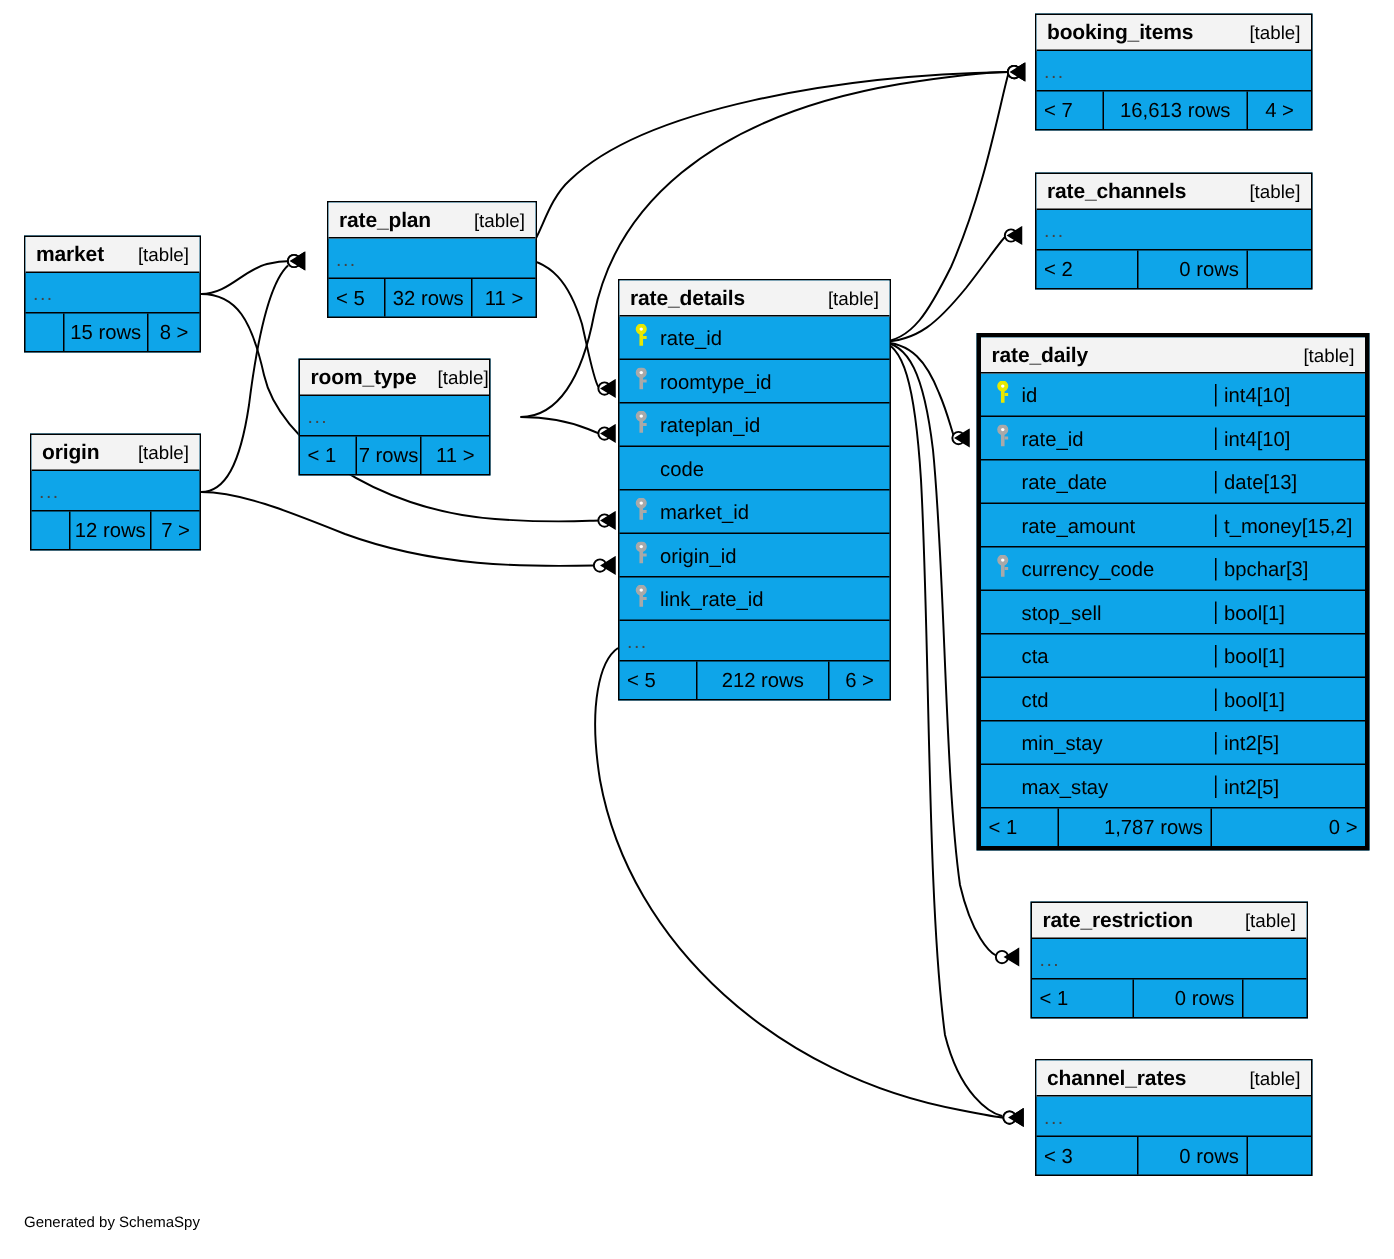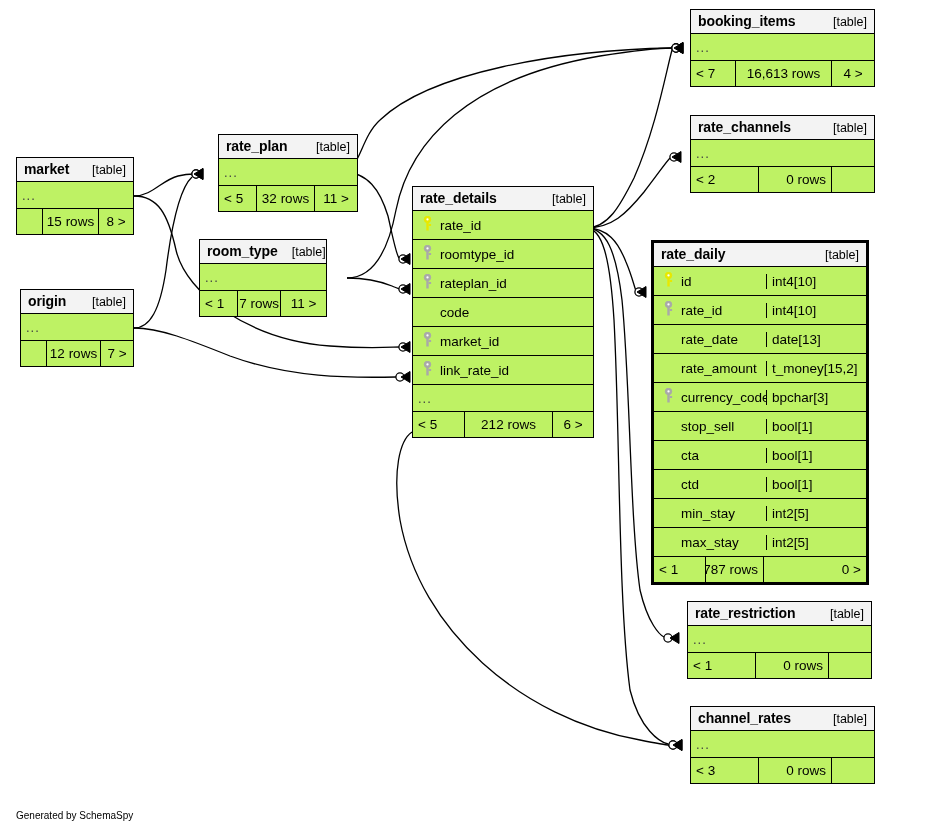--- a/index.html
+++ b/index.html
@@ -40,21 +40,21 @@
   .edge-crow {
     fill: #000000;
     stroke: #000000;
     stroke-width: 1;
   }
 
   
   .tbl {
     position: absolute;
     box-sizing: border-box;
-    background: #bef264;
+    background: #0ea5e9;
     border: 1.5px solid #000000;
     font-size: 13.5px;
     color: #000000;
     z-index: 5;
   }
   .tbl.focus {
     border-width: 3px;
   }
   .tbl-title {
     box-sizing: border-box;
@@ -368,20 +368,31 @@
             </div>
           </div>
           <div class="col-row">
             <div class="col-name">
               <span class="keyslot"><span class="key-ico"><svg width="9" height="15" viewBox="0 0 9 15">
                     <circle cx="4.5" cy="3.4" r="3.2" fill="#a9a9a9" stroke="#a9a9a9"></circle>
                     <rect x="3.3" y="4.5" width="2.4" height="10" fill="#a9a9a9"></rect>
                     <rect x="5.7" y="8.0" width="2.4" height="2.0" fill="#a9a9a9"></rect>
                     <circle cx="4.5" cy="3.4" r="1.15" fill="#ffffff"></circle>
                   </svg></span></span>
+              <span class="col-label">origin_id</span>
+            </div>
+          </div>
+          <div class="col-row">
+            <div class="col-name">
+              <span class="keyslot"><span class="key-ico"><svg width="9" height="15" viewBox="0 0 9 15">
+                    <circle cx="4.5" cy="3.4" r="3.2" fill="#a9a9a9" stroke="#a9a9a9"></circle>
+                    <rect x="3.3" y="4.5" width="2.4" height="10" fill="#a9a9a9"></rect>
+                    <rect x="5.7" y="8.0" width="2.4" height="2.0" fill="#a9a9a9"></rect>
+                    <circle cx="4.5" cy="3.4" r="1.15" fill="#ffffff"></circle>
+                  </svg></span></span>
               <span class="col-label">link_rate_id</span>
             </div>
           </div>
           <div class="ellipsis-row">...</div>
         </div>
         <div class="tbl-foot">
           <div class="foot-cell foot-left" style="width: 52px; flex: 0 0 52px;">&lt; 5</div>
           <div class="foot-cell foot-mid">212 rows</div>
           <div class="foot-cell foot-right" style="width: 40px; flex: 0 0 40px;">6 &gt;</div>
         </div>
@@ -407,21 +418,21 @@
         </div>
         <div class="tbl-rows">
           <div class="ellipsis-row">...</div>
         </div>
         <div class="tbl-foot">
           <div class="foot-cell foot-left" style="width: 68px; flex: 0 0 68px;">&lt; 2</div>
           <div class="foot-cell foot-mid right">0 rows</div>
           <div class="foot-cell foot-right right" style="width: 42px; flex: 0 0 42px;"></div>
         </div>
       </div>
-      <div class="tbl focus" style="left: 651px; top: 240px; width: 218px;">
+      <div class="tbl focus" style="left: 651px; top: 222px; width: 262px;">
         <div class="tbl-title">
           <span class="tbl-name">rate_daily</span>
           <span class="tbl-kind">[table]</span>
         </div>
         <div class="tbl-rows">
           <div class="col-row">
             <div class="col-name">
               <span class="keyslot"><span class="key-ico"><svg width="9" height="15" viewBox="0 0 9 15">
                     <circle cx="4.5" cy="3.4" r="3.2" fill="#e8e800" stroke="#e8e800"></circle>
                     <rect x="3.3" y="4.5" width="2.4" height="10" fill="#e8e800"></rect>

